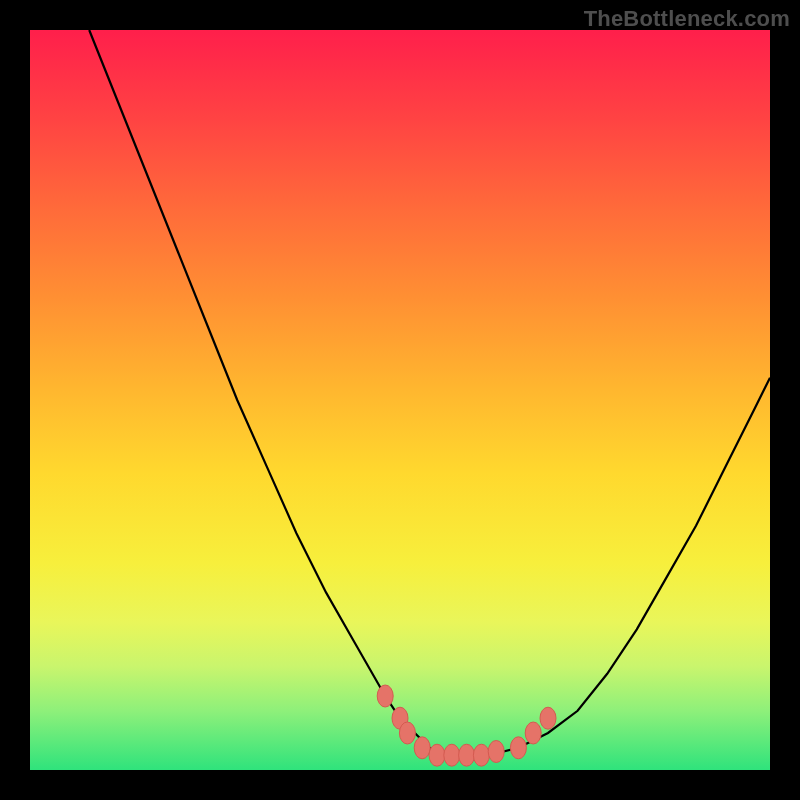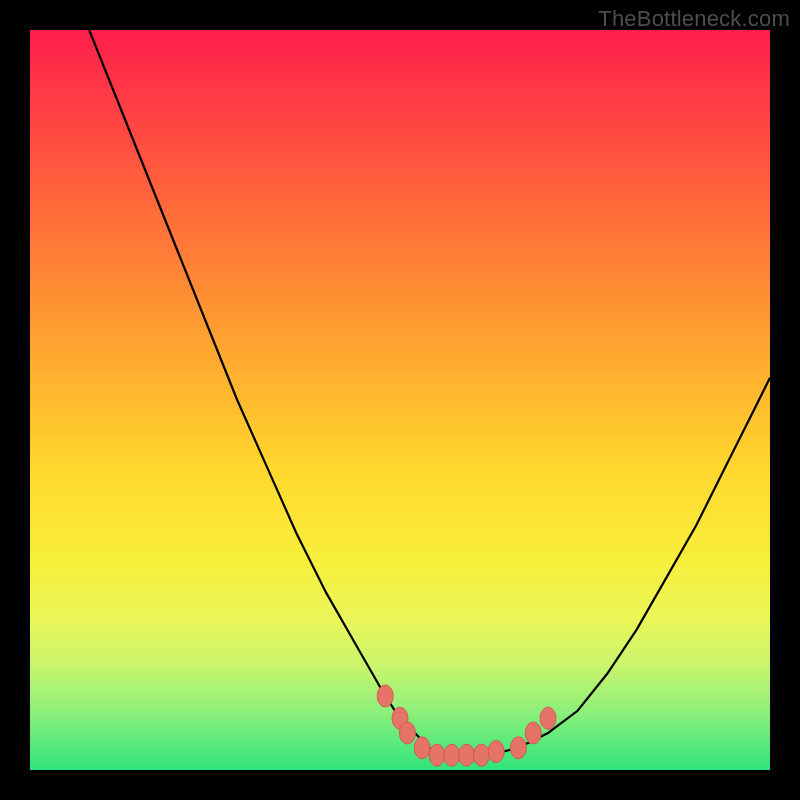--- a/index.html
+++ b/index.html
@@ -17,21 +17,21 @@
     height: 800px;
     background: #000;
   }
   .watermark {
     position: absolute;
     top: 6px;
     right: 10px;
     color: #4e4e4e;
     font-size: 22px;
     letter-spacing: 0.2px;
-    font-weight: 400;
+    font-weight: 700;
     z-index: 5;
   }
   .plot {
     position: absolute;
     left: 30px;
     top: 30px;
     width: 740px;
     height: 740px;
     
     background: linear-gradient(

